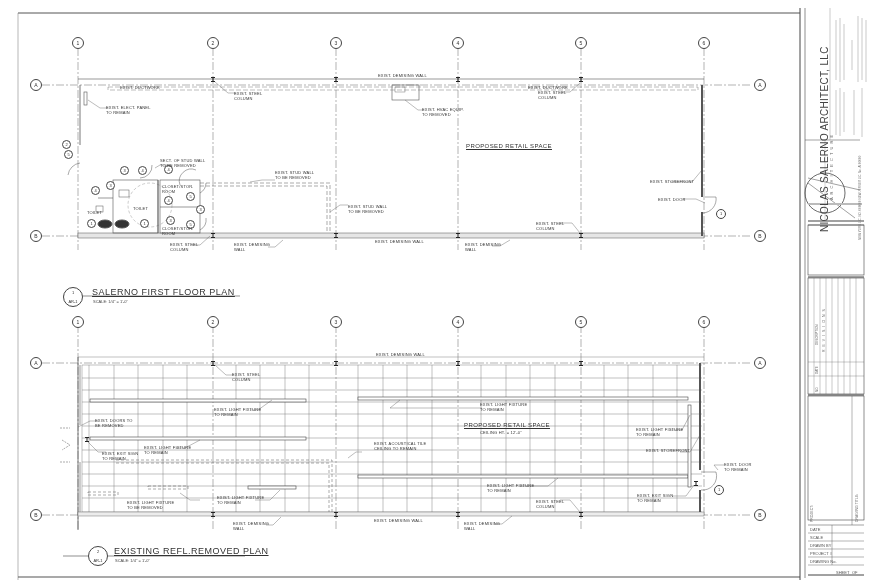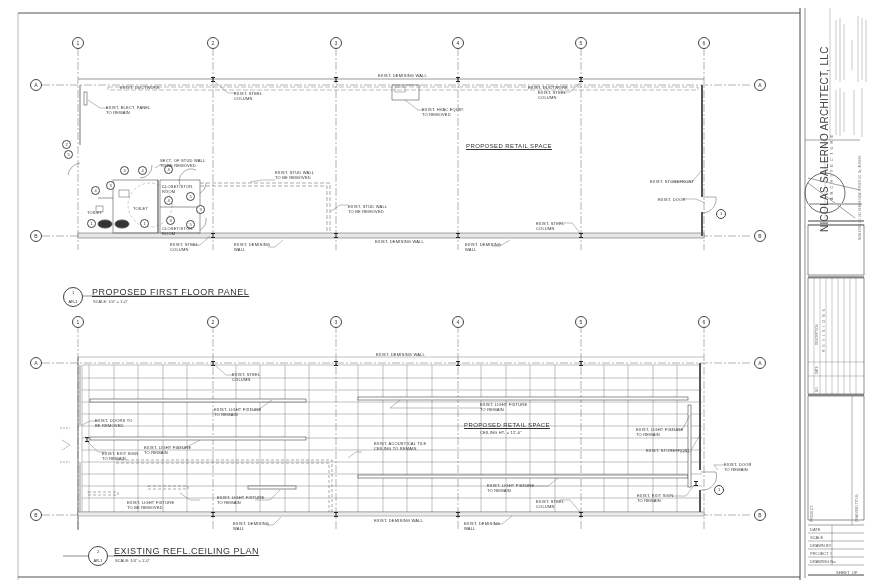--- a/index.html
+++ b/index.html
@@ -348,21 +348,21 @@
   <div class="lbl" style="left:162px;top:185px">CLOSET/STOR.
 ROOM</div>
   <div class="lbl" style="left:162px;top:227px">CLOSET/STOR.
 ROOM</div>
   <div class="room" style="left:466px;top:143px">PROPOSED RETAIL SPACE</div>
 
   <div class="bubble" style="left:63px;top:287px;width:18px;height:18px;line-height:9px;font-size:4px">
     <span>1</span><br>
     <span>AR-1</span>
   </div>
-  <div class="title" style="left:92px;top:287px">PROPOSED FIRST FLOOR PANEL</div>
+  <div class="title" style="left:92px;top:287px">SALERNO FIRST FLOOR PLAN</div>
   <div class="scale" style="left:93px;top:299px">SCALE: 1/4" = 1'-0"</div>
 
   <div class="bubble" style="left:72px;top:316px">1</div>
   <div class="bubble" style="left:207px;top:316px">2</div>
   <div class="bubble" style="left:330px;top:316px">3</div>
   <div class="bubble" style="left:452px;top:316px">4</div>
   <div class="bubble" style="left:575px;top:316px">5</div>
   <div class="bubble" style="left:698px;top:316px">6</div>
   <div class="bubble" style="left:30px;top:357px">A</div>
   <div class="bubble" style="left:754px;top:357px">A</div>
@@ -405,21 +405,21 @@
   <div class="lbl" style="left:374px;top:519px">EXIST. DEMISING WALL</div>
   <div class="lbl" style="left:464px;top:522px">EXIST. DEMISING
 WALL</div>
   <div class="room" style="left:464px;top:422px">PROPOSED RETAIL SPACE</div>
   <div class="lbl" style="left:480px;top:431px">CEILING HT. = 12'-0"</div>
 
   <div class="bubble" style="left:88px;top:546px;width:18px;height:18px;line-height:9px;font-size:4px">
     <span>2</span><br>
     <span>AR-1</span>
   </div>
-  <div class="title" style="left:114px;top:546px">EXISTING REFL.CEILING PLAN</div>
+  <div class="title" style="left:114px;top:546px">EXISTING REFL.REMOVED PLAN</div>
   <div class="scale" style="left:115px;top:558px">SCALE: 1/4" = 1'-0"</div>
 
   <div class="tb-vert" style="left:819px;top:232px;font-size:10px;color:#444;letter-spacing:0.3px">NICOLAS SALERNO ARCHITECT, LLC</div>
   <div class="tb-vert" style="left:829px;top:200px;font-size:4px;color:#666;letter-spacing:1px">A R C H I T E C T U R E</div>
   <div class="tb-vert" style="left:858px;top:240px;font-size:3px;color:#777">NEW YORK LIC. NO. 000000  NEW JERSEY LIC. No. AI 00000</div>
   <div class="tb-vert" style="left:822px;top:352px;font-size:3.5px;color:#666;letter-spacing:1px">R E V I S I O N S</div>
   <div class="tb-vert" style="left:815px;top:392px;font-size:3px;color:#666">NO.</div>
   <div class="tb-vert" style="left:815px;top:374px;font-size:3px;color:#666">DATE</div>
   <div class="tb-vert" style="left:815px;top:345px;font-size:3px;color:#666">DESCRIPTION</div>
   <div class="tb-vert" style="left:810px;top:522px;font-size:3.5px;color:#666">PROJECT:</div>

